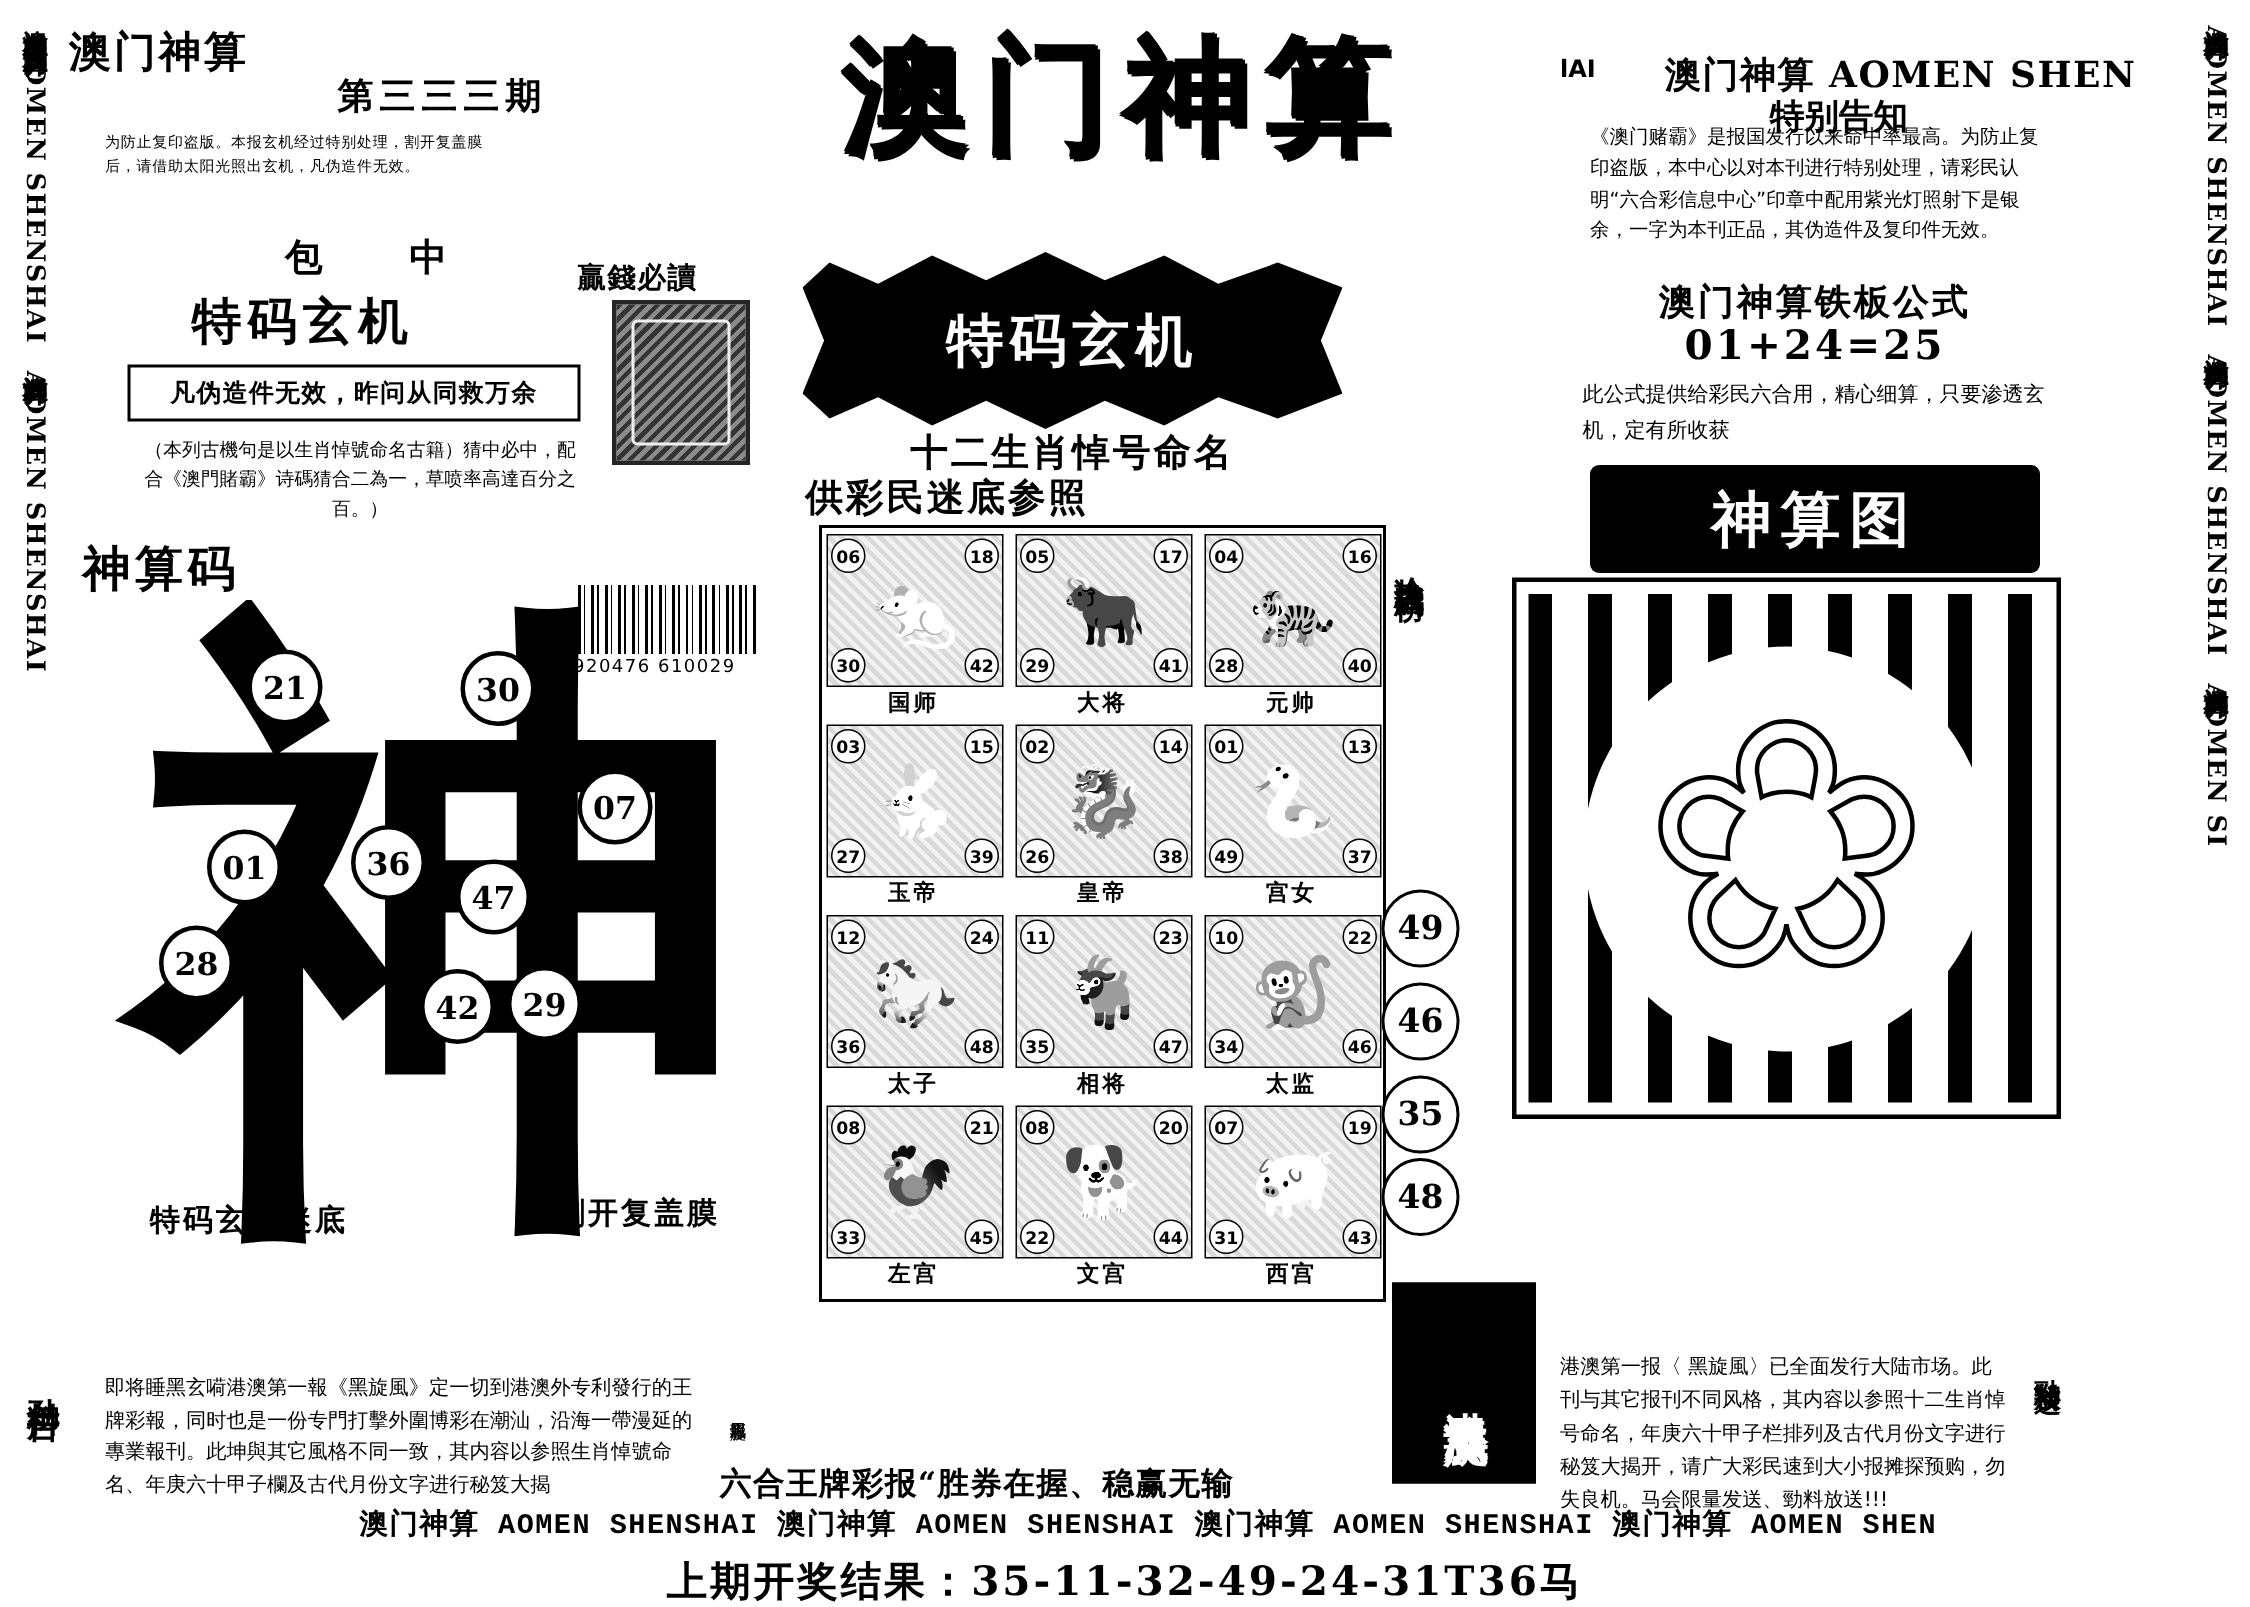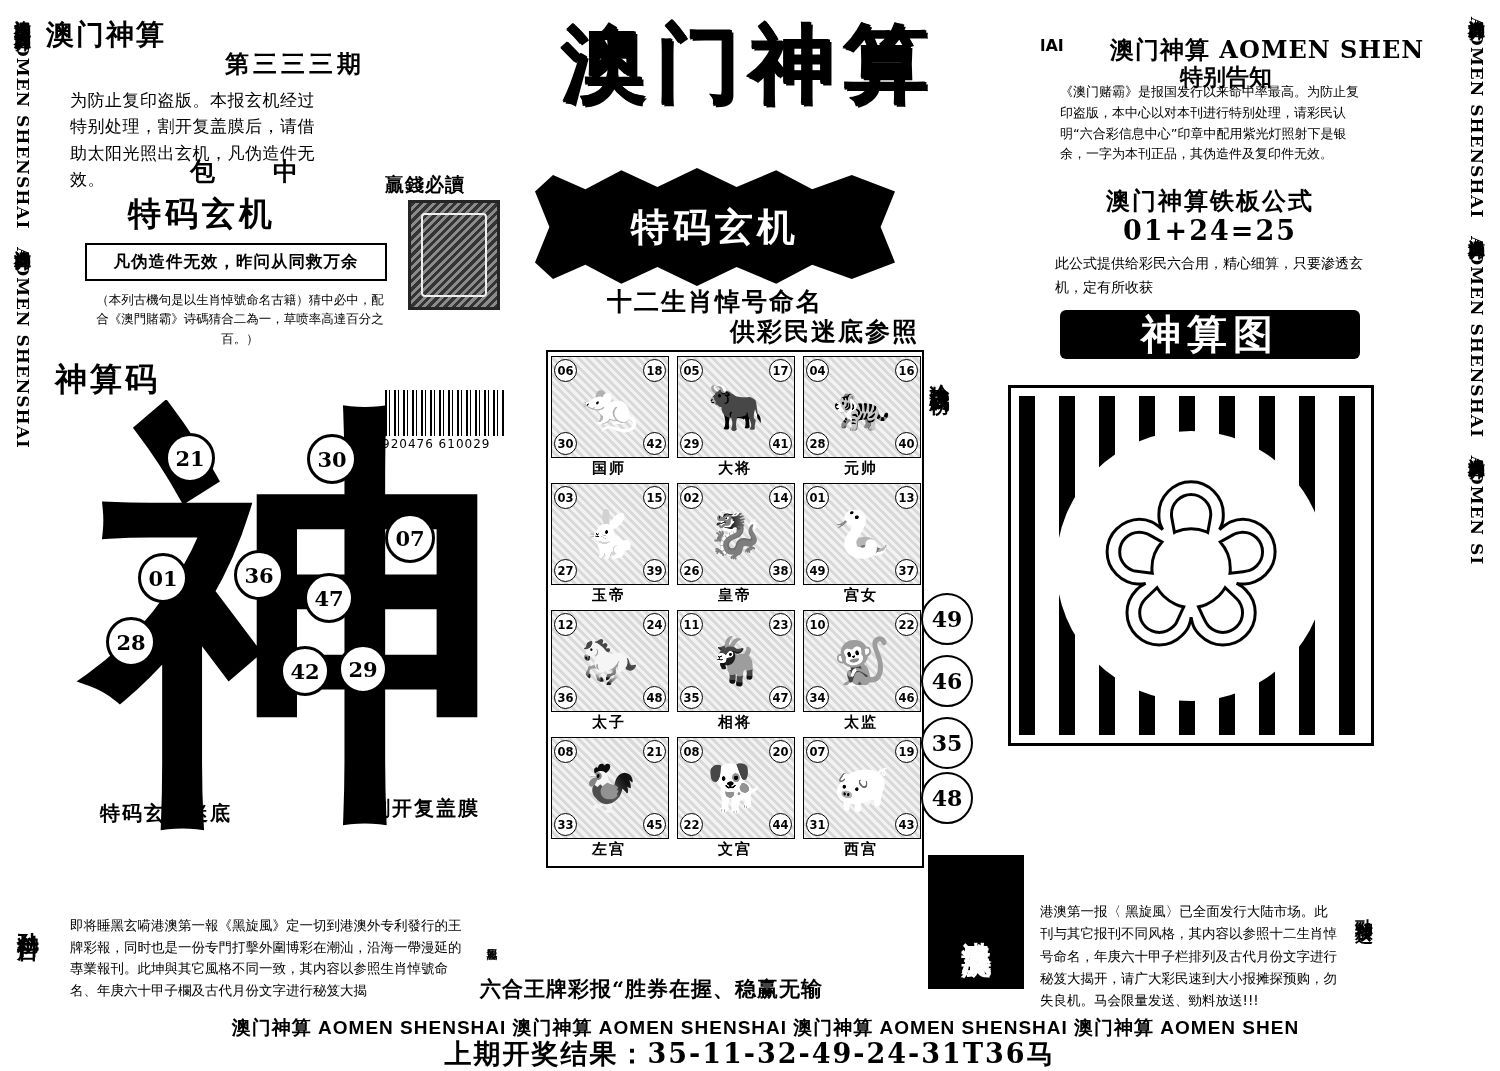--- a/index.html
+++ b/index.html
@@ -26,21 +26,21 @@
   .rail.left{left:0;}
   .rail.right{right:0;}
   
   .hdr-left{position:absolute;left:46px;top:16px;width:360px;}
   .hdr-left .brand{
     font-family:"DejaVu Serif","Liberation Serif",serif;
     font-weight:bold;font-size:28px;letter-spacing:2px;
   }
   .issue{position:absolute;left:225px;top:48px;font-size:24px;font-weight:bold;
     font-family:"DejaVu Serif","Liberation Serif",serif;letter-spacing:4px;}
-  .notice{position:absolute;left:70px;top:88px;width:260px;font-size:17px;
+  .notice{position:absolute;left:70px;top:88px;width:260px;font-size:10px;
     line-height:1.55;letter-spacing:.5px;font-family:Liberation Serif, serif;}
   .title-main{
     position:absolute;left:430px;top:8px;width:640px;text-align:center;
     font-family:"DejaVu Serif","Liberation Serif",serif;
     font-weight:bold;font-size:84px;letter-spacing:10px;
     text-shadow:2px 2px 0 #000,-1px -1px 0 #000;
     -webkit-text-stroke:1px #000;
   }
   
   .tr-mini{position:absolute;left:1040px;top:36px;font-size:16px;font-weight:bold;}
@@ -91,21 +91,21 @@
     font-family:"DejaVu Serif","Liberation Serif",serif;letter-spacing:2px;}
   
   .banner{position:absolute;left:535px;top:168px;width:360px;height:118px;background:#000;
     clip-path:polygon(0% 20%,5% 6%,14% 18%,24% 2%,34% 16%,45% 0%,56% 16%,67% 2%,77% 18%,88% 6%,100% 20%,
                       96% 50%,100% 80%,88% 94%,77% 82%,67% 98%,56% 84%,45% 100%,34% 84%,24% 98%,14% 82%,5% 94%,0% 80%,4% 50%);
     display:flex;align-items:center;justify-content:center;}
   .banner span{color:#fff;font-family:"DejaVu Serif","Liberation Serif",serif;
     font-size:38px;font-weight:bold;letter-spacing:4px;}
   .banner-sub1{position:absolute;left:535px;top:285px;width:360px;text-align:center;
     font-size:25px;font-weight:bold;font-family:"DejaVu Serif","Liberation Serif",serif;letter-spacing:2px;}
-  .banner-sub2{position:absolute;left:559px;top:315px;width:360px;text-align:right;
+  .banner-sub2{position:absolute;left:537px;top:315px;width:360px;text-align:left;
     font-size:25px;font-weight:bold;font-family:"DejaVu Serif","Liberation Serif",serif;letter-spacing:2px;}
   
   .grid{position:absolute;left:546px;top:350px;width:368px;border:2px solid #000;
     background:#fff;padding:4px 3px 2px;}
   .grow{display:flex;justify-content:space-between;margin-bottom:2px;}
   .cellwrap{width:116px;}
   .cell{width:116px;height:100px;border:1.5px solid #000;position:relative;
     background:repeating-linear-gradient(45deg,#f2f2f2 0 3px,#d9d9d9 3px 6px);}
   .cell .crn{position:absolute;width:21px;height:21px;border:1.5px solid #000;border-radius:50%;
     background:#fff;font-size:11.5px;display:flex;align-items:center;justify-content:center;font-weight:bold;}
@@ -116,21 +116,21 @@
   .clabel{text-align:center;font-size:15px;font-weight:bold;
     font-family:"DejaVu Serif","Liberation Serif",serif;letter-spacing:2px;margin:1px 0 3px;}
   
   .hotcold-title{position:absolute;left:926px;top:368px;width:28px;
     writing-mode:vertical-rl;font-size:20px;font-weight:bold;
     font-family:"DejaVu Serif","Liberation Serif",serif;letter-spacing:2px;line-height:28px;}
   .hc-ball{position:absolute;left:921px;width:48px;height:48px;border:2.5px solid #000;
     border-radius:50%;display:flex;align-items:center;justify-content:center;
     font-family:"DejaVu Serif","Liberation Serif",serif;font-size:22px;font-weight:bold;background:#fff;}
   
-  .pic-title{position:absolute;left:1060px;top:310px;width:300px;height:49px;background:#000;
+  .pic-title{position:absolute;left:1060px;top:310px;width:300px;height:72px;background:#000;
     display:flex;align-items:center;justify-content:center;
     border-radius:6px;}
   .pic-title span{color:#fff;font-family:"DejaVu Serif","Liberation Serif",serif;
     font-size:40px;font-weight:bold;letter-spacing:6px;}
   .pic-frame{position:absolute;left:1008px;top:385px;width:360px;height:355px;
     border:3px solid #000;background:#fff;overflow:hidden;}
   .pic-bars{position:absolute;inset:8px;
     background:repeating-linear-gradient(90deg,#000 0 16px,#fff 16px 40px);}
   .flower{position:absolute;left:50%;top:50%;transform:translate(-50%,-50%);
     width:270px;height:270px;background:#fff;border-radius:50%;}
@@ -146,22 +146,22 @@
     font-size:30px;font-weight:bold;letter-spacing:2px;}
   .logo-tag{position:absolute;left:1002px;top:862px;width:22px;writing-mode:vertical-rl;
     font-size:11px;letter-spacing:1px;}
   .br-text{position:absolute;left:1040px;top:900px;width:300px;font-size:13.5px;line-height:1.65;}
   .br-side{position:absolute;left:1352px;top:905px;width:24px;writing-mode:vertical-rl;
     font-size:18px;font-weight:bold;font-family:"DejaVu Serif","Liberation Serif",serif;letter-spacing:2px;}
   .vert-ad{position:absolute;left:18px;top:915px;width:26px;writing-mode:vertical-rl;
     font-size:22px;font-weight:bold;font-family:"DejaVu Serif","Liberation Serif",serif;letter-spacing:2px;}
   .small-vert{position:absolute;left:478px;top:940px;width:20px;writing-mode:vertical-rl;font-size:11px;}
   
-  .bot-strip{position:absolute;left:0;right:0;bottom:30px;height:26px;
-    font-family:Liberation Sans, sans-serif;font-size:19px;font-weight:bold;
+  .bot-strip{position:absolute;left:0;right:0;bottom:42px;height:26px;
+    font-family:Liberation Mono, monospace;font-size:19px;font-weight:bold;
     display:flex;align-items:center;justify-content:space-around;letter-spacing:1px;padding-left:31px;}
   .result{position:absolute;left:0;right:0;bottom:0;height:34px;
     display:flex;align-items:center;justify-content:center;
     font-family:"DejaVu Serif","Liberation Serif",serif;font-size:27px;font-weight:bold;letter-spacing:2px;}
 </style>
 </head>
 <body>
 
 <div class="page">
 

